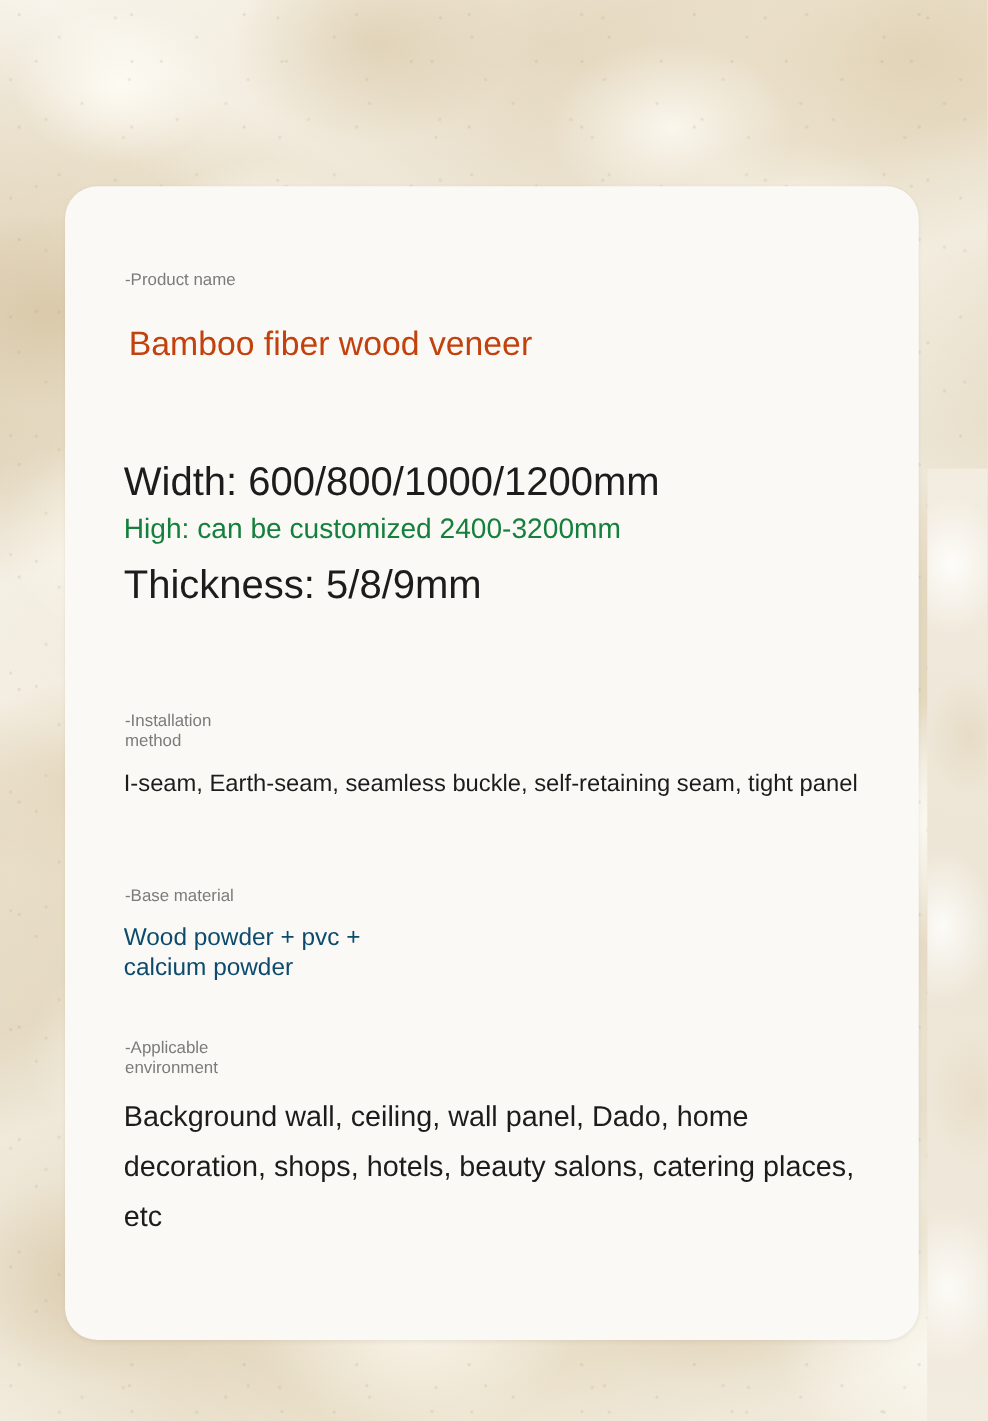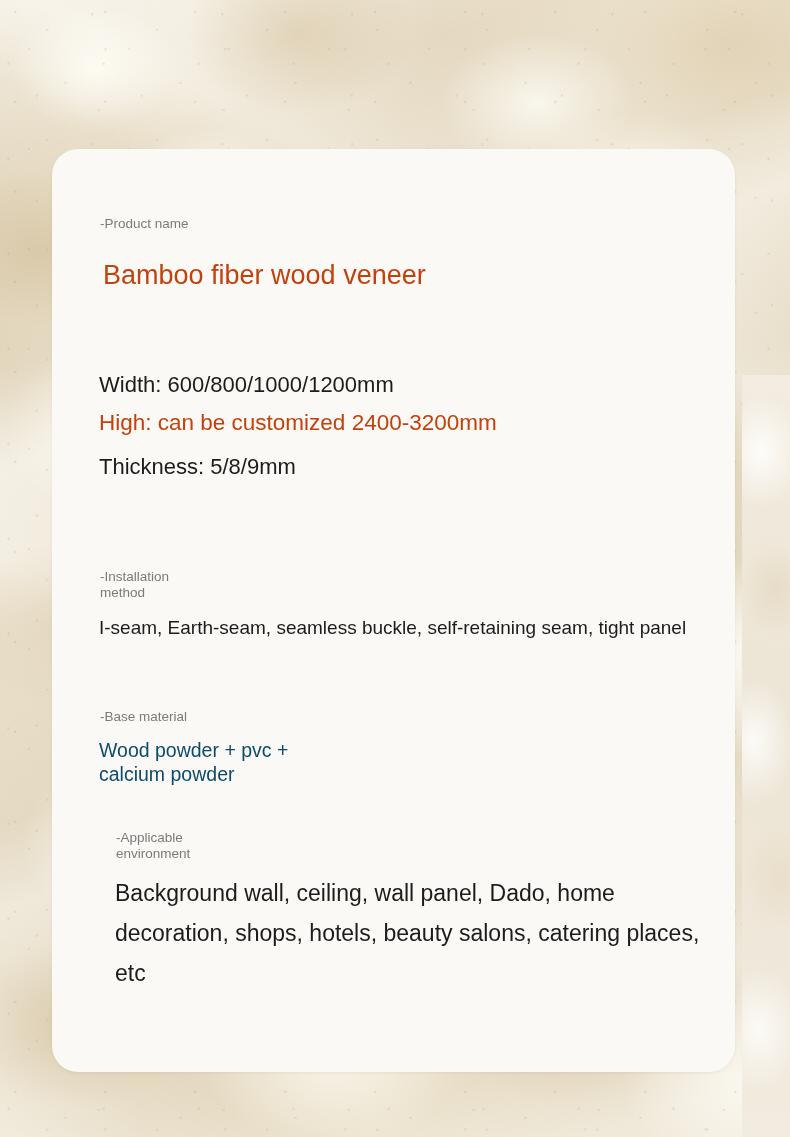--- a/index.html
+++ b/index.html
@@ -157,27 +157,27 @@
   }
   .value-xl {
     color: #c2410c;
     font-size: 27px;
     line-height: 33px;
     margin: 4px;
     white-space: nowrap;
   }
   .value-lg {
     color: #1c1c1c;
-    font-size: 22px;
+    font-size: 32px;
     line-height: 32px;
     margin: 0;
     white-space: nowrap;
   }
   .value-md {
-    color: #c2410c;
+    color: #15803d;
     font-size: 22.5px;
     line-height: 30px;
     margin: 0;
     white-space: nowrap;
   }
   .value-sm {
     color: #1c1c1c;
     font-size: 19px;
     line-height: 24px;
     margin: 0;
@@ -226,21 +226,21 @@
       <div class="spec-group" style="top:420px;">
         <div class="label" style="width:110px;">-Installation method</div>
         <div class="value-sm" style="margin-top:16px;">I-seam, Earth-seam, seamless buckle, self-retaining seam, tight panel</div>
       </div>
 
       <div class="spec-group" style="top:560px;">
         <div class="label">-Base material</div>
         <div class="value-wrap" style="margin-top:13px;">Wood powder + pvc + calcium powder</div>
       </div>
 
-      <div class="spec-group" style="top:681px;margin-left:16px;">
+      <div class="spec-group" style="top:681px;">
         <div class="label" style="width:125px;">-Applicable environment</div>
         <div class="value-env" style="margin-top:12px;">Background wall, ceiling, wall panel, Dado, home decoration, shops, hotels, beauty salons, catering places, etc</div>
       </div>
 
     </div>
   </div>
 
 </div>
 
 </body></html>

